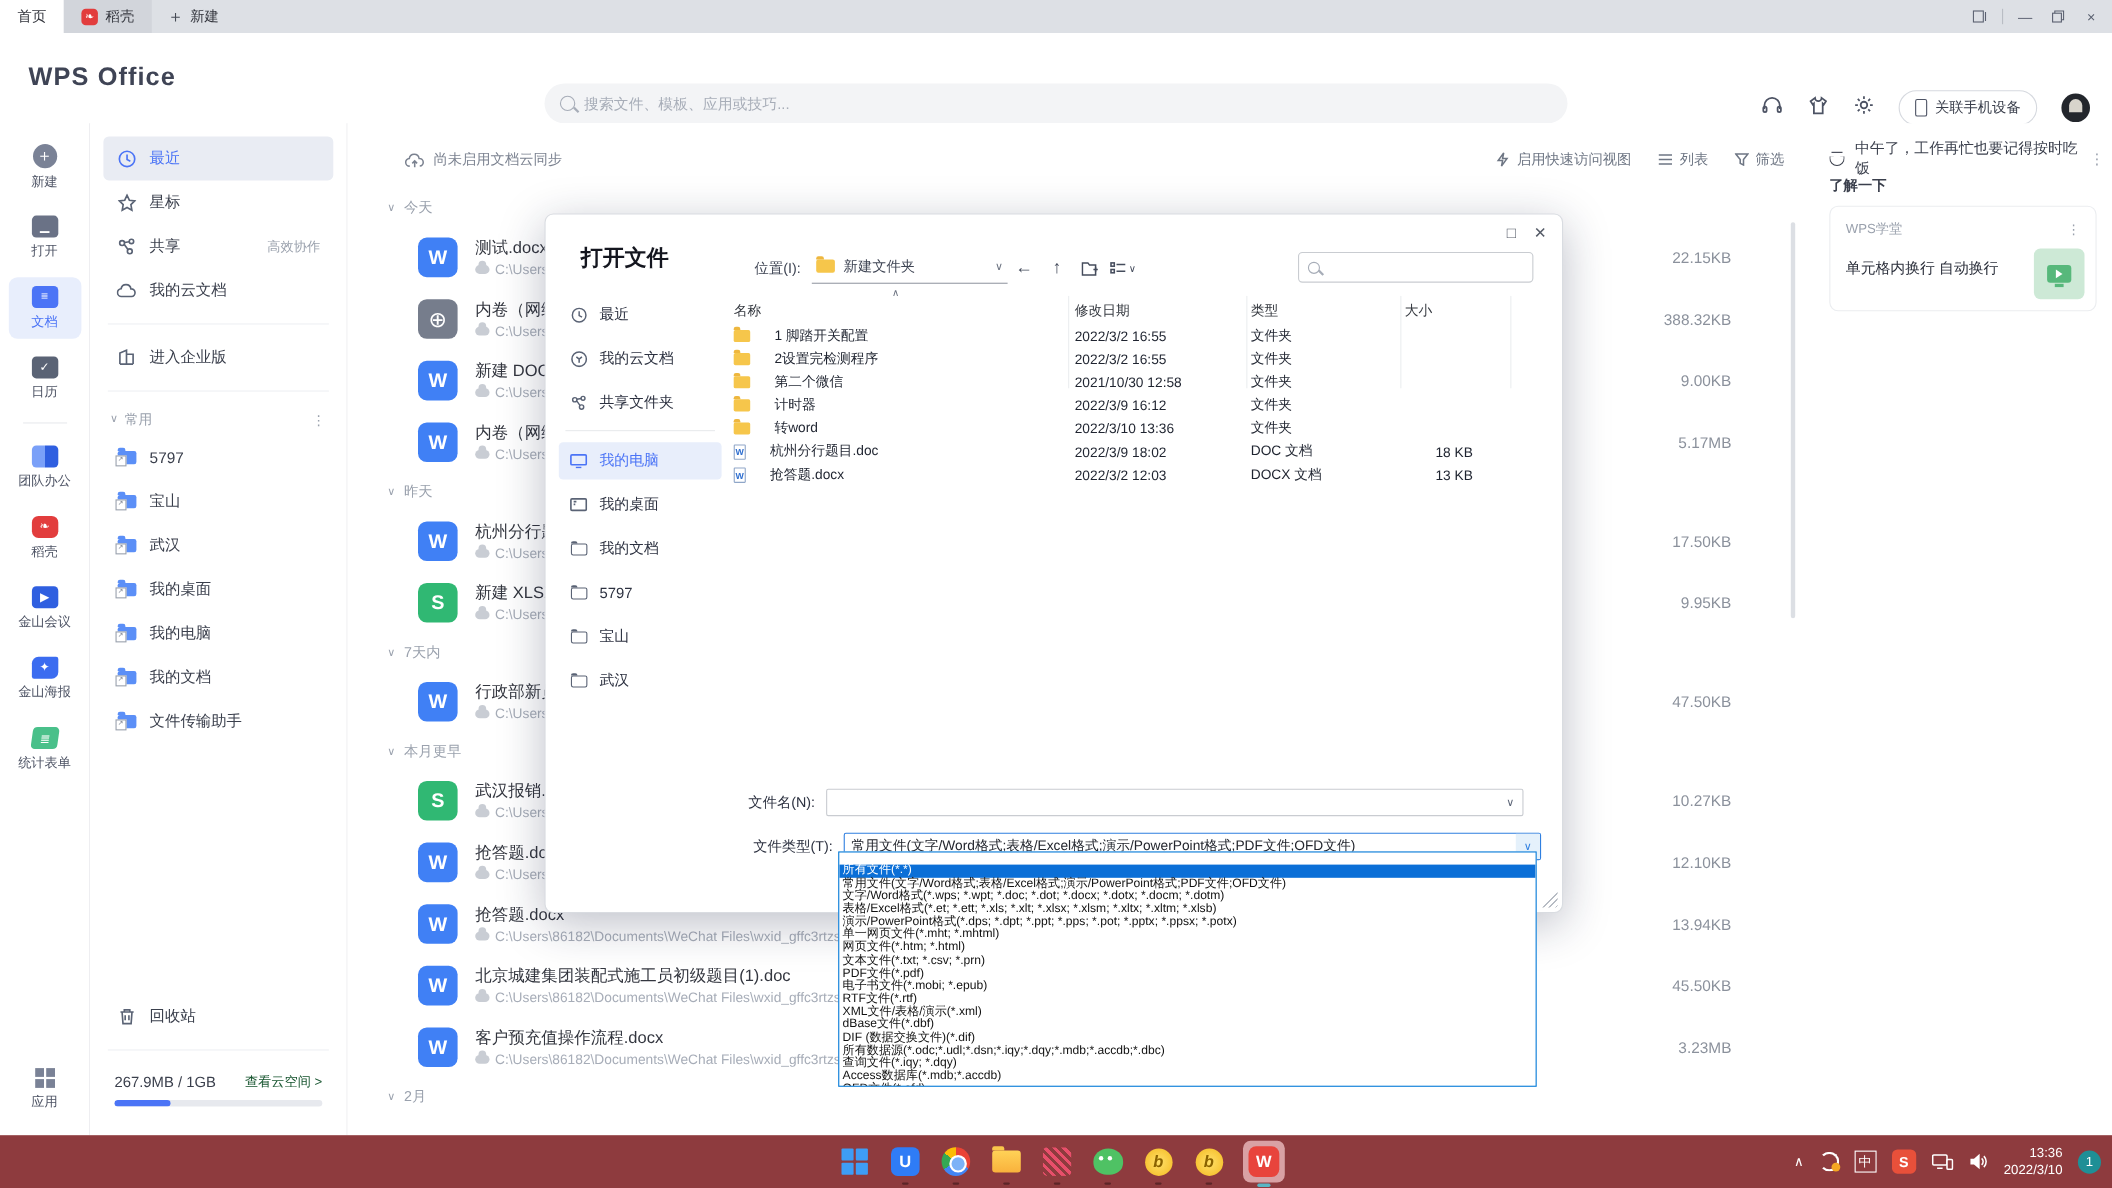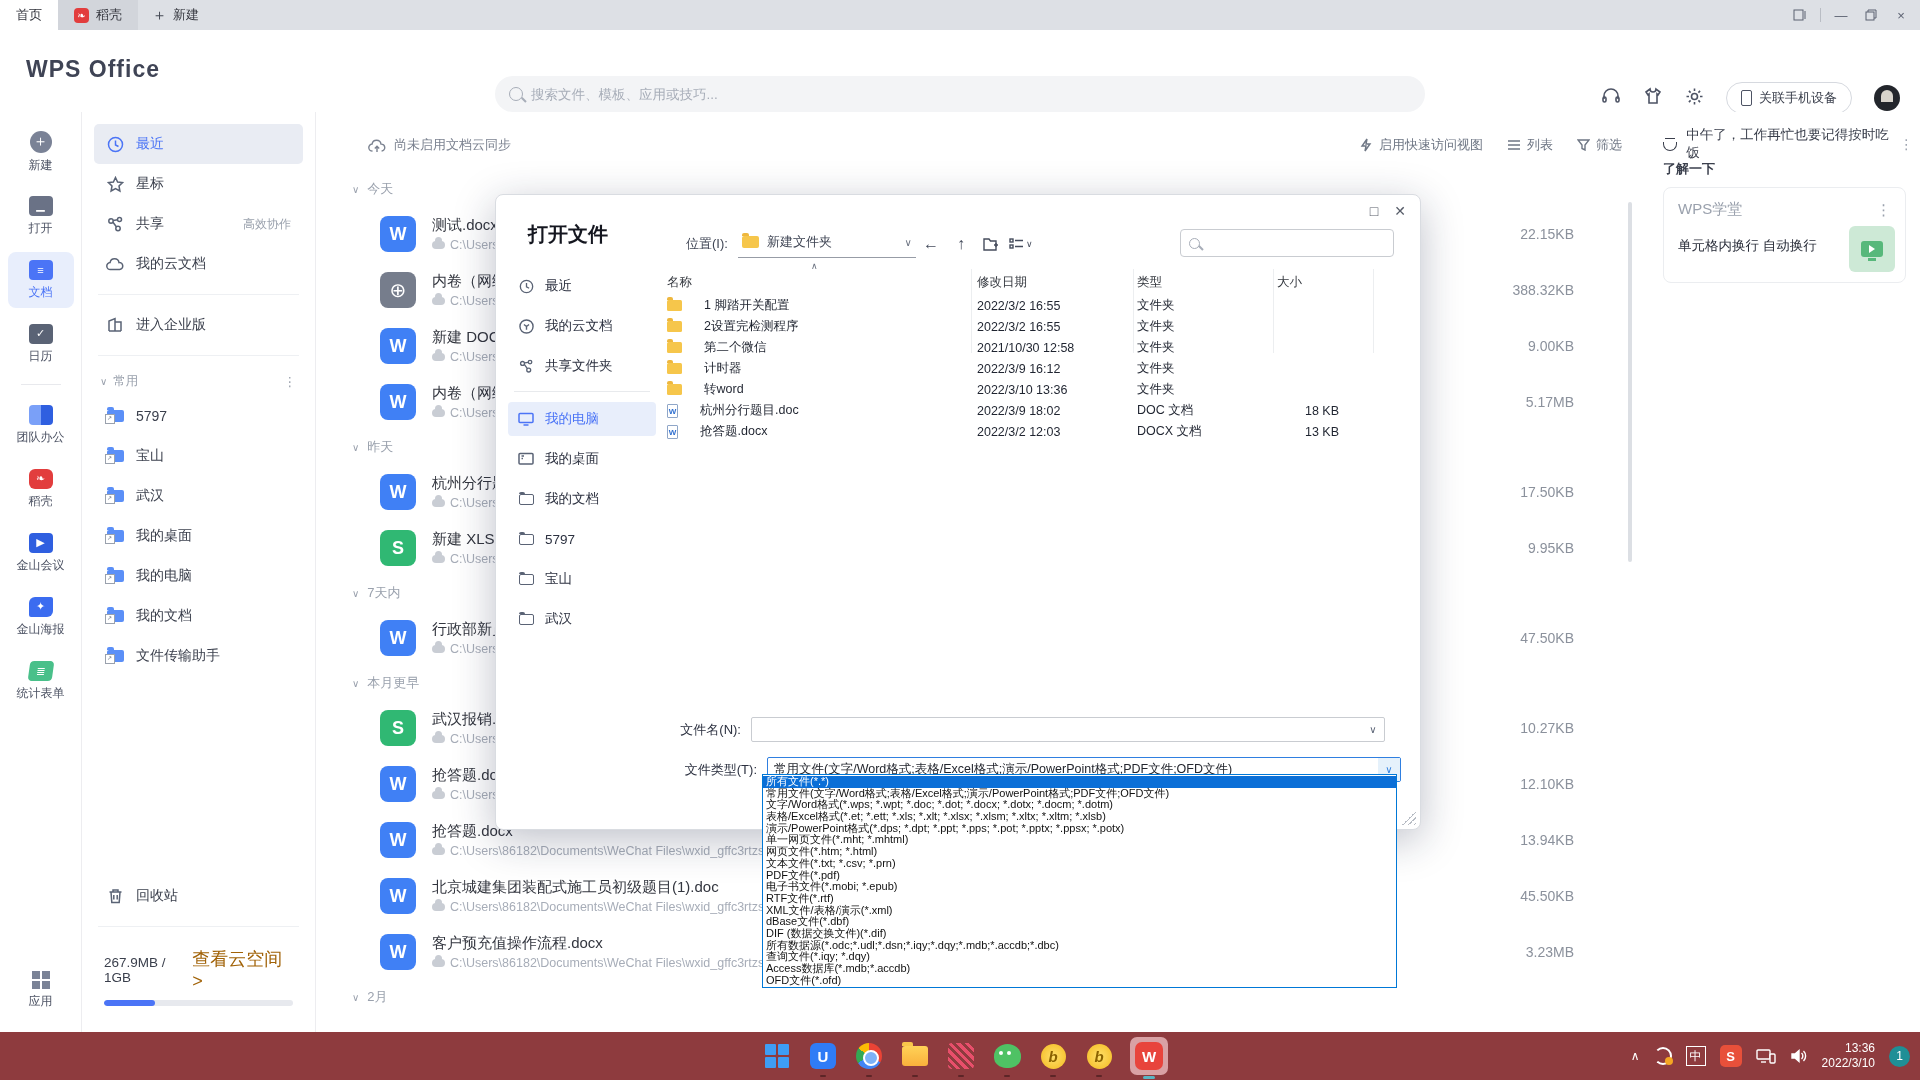--- a/index.html
+++ b/index.html
@@ -63,21 +63,21 @@
   .sb-sec { display:flex; align-items:center; height:30px; padding:0 6px; color:#9aa1ad; font-size:12.5px; gap:6px; }
   .sb-sec .dots { margin-left:auto; color:#9aa1ad; letter-spacing:1px; }
   .caret { font-size:10px; color:#9aa1ad; }
   .lic { width:18px; height:18px; display:flex; align-items:center; justify-content:center; flex:none; }
   .lic svg { display:block; }
   .fold-b { width:17px; height:12px; background:#5b8ff7; border-radius:2px; position:relative; }
   .fold-b::before { content:""; position:absolute; left:0; top:-3px; width:7px; height:3px; background:#5b8ff7; border-radius:2px 2px 0 0; }
   .fold-b::after { content:"↗"; position:absolute; left:-2px; bottom:-2px; width:8px; height:8px; background:#fff; border:1px solid #9aa1ad; font-size:6px; line-height:7px; text-align:center; color:#5a6375; }
   #sb-bottom { margin-top:auto; padding-bottom:14px; }
   #storage-row { display:flex; align-items:center; padding:10px 10px 8px; font-size:13.5px; color:#3a3f4c; }
-  #storage-link { margin-left:auto; color:#a16207; font-size:18px; }
+  #storage-link { margin-left:auto; color:#14532d; font-size:12px; }
   #storage-bar { margin:0 10px 12px; height:6px; border-radius:3px; background:#e7e9ee; overflow:hidden; }
   #storage-fill { width:27%; height:100%; background:#4b74f6; border-radius:3px; }
 
   
   #main { position:absolute; left:316px; top:112px; width:1334px; height:920px; background:#fff; }
   #sync-bar { position:absolute; left:52px; top:24px; display:flex; align-items:center; gap:8px; color:#7b8290; font-size:13px; }
   #main-tools { position:absolute; right:28px; top:24px; display:flex; align-items:center; gap:24px; color:#6e7684; font-size:13px; }
   .mt { display:flex; align-items:center; gap:6px; }
   #list { position:absolute; left:0; top:60px; width:1300px; }
   .mrow { height:56px; display:flex; align-items:center; padding-left:64px; padding-right:42px; }
@@ -101,21 +101,21 @@
   #scrollthumb { position:absolute; right:18px; top:90px; width:4px; height:360px; background:#dcdfe4; border-radius:2px; }
 
   
   #rpanel { position:absolute; left:1650px; top:112px; width:270px; height:920px; background:#fff; }
   #tip-row { position:absolute; left:13px; top:14px; width:250px; display:flex; align-items:center; gap:9px; font-size:13.5px; color:#3a3f4c; }
   .bowl { width:15px; height:9px; border:1.5px solid #3a3f4c; border-top:0; border-radius:0 0 8px 8px; position:relative; margin-top:4px; }
   .bowl::before { content:""; position:absolute; top:-4px; left:1px; right:1px; height:1.5px; background:#3a3f4c; }
   .vdots { margin-left:auto; color:#9aa1ad; }
   #learn { position:absolute; left:13px; top:48px; font-size:13px; font-weight:bold; color:#3a3f4c; }
   #wps-card { position:absolute; left:13px; top:75px; width:243px; height:96px; border:1px solid #ebedf0; border-radius:8px; padding:12px 14px; }
-  #card-src-row { display:flex; align-items:center; font-size:15px; color:#9aa1ad; }
+  #card-src-row { display:flex; align-items:center; font-size:12px; color:#9aa1ad; }
   #card-title { margin-top:18px; font-size:13.5px; color:#2a2e3a; width:160px; }
   #card-thumb { position:absolute; right:10px; top:38px; width:46px; height:46px; border-radius:6px; background:#cde9d6; display:flex; align-items:center; justify-content:center; }
   .play-tv { width:22px; height:16px; background:#57b87b; border-radius:3px; position:relative; display:flex; align-items:center; justify-content:center; }
   .play-tv::after { content:""; position:absolute; bottom:-4px; left:7px; width:8px; height:3px; background:#57b87b; }
   .play-tri { width:0; height:0; border-left:6px solid #fff; border-top:4px solid transparent; border-bottom:4px solid transparent; }
 
   
   #dialog { position:absolute; left:495px; top:194px; width:926px; height:636px; background:#fff; border:1px solid #d9dce1; border-radius:8px; box-shadow:0 10px 42px rgba(20,30,60,.28); z-index:10; }
   #dlg-controls { position:absolute; right:14px; top:8px; display:flex; gap:16px; color:#565c68; font-size:14px; }
   #dlg-title { position:absolute; left:32px; top:26px; font-size:20px; font-weight:bold; color:#14161f; }
@@ -157,21 +157,21 @@
   .frm-label { width:255px; text-align:right; padding-right:10px; }
   .combo { width:634px; height:25px; border:1px solid #c9ccd1; border-radius:2px; display:flex; align-items:center; position:relative; background:#fff; }
   .combo.focus { border-color:#2f7fe0; }
   .combo .val { padding:0 6px; font-size:12.5px; color:#23262e; white-space:nowrap; overflow:hidden; width:600px; }
   .combo .arrow { position:absolute; right:0; top:0; width:22px; height:100%; display:flex; align-items:center; justify-content:center; color:#5a6375; font-size:10px; }
   .combo.focus .arrow { background:#e5f1fb; color:#2f7fe0; }
   #grip { position:absolute; right:4px; bottom:4px; width:14px; height:14px; background:
     linear-gradient(135deg, transparent 0 50%, #b7bcc4 50% 55%, transparent 55% 70%, #b7bcc4 70% 75%, transparent 75% 90%, #b7bcc4 90% 95%, transparent 95%); }
 
   
-  #dropdown { position:absolute; left:762px; top:774px; width:635px; height:214px; background:#fff; border:1px solid #0078d7; z-index:20; padding-top:1px; overflow:hidden; }
+  #dropdown { position:absolute; left:762px; top:774px; width:635px; height:214px; background:#fff; border:1px solid #0078d7; z-index:20; padding-top:11px; overflow:hidden; }
   .opt { height:11.7px; line-height:11.7px; font-size:11px; color:#111; padding:0 3px; white-space:nowrap; }
   .opt.sel { background:#0b6fd7; color:#fff; }
 
   
   #taskbar { position:absolute; left:0; top:1032px; width:1920px; height:48px; background:#8e3b3e; display:flex; align-items:center; }
   #tb-center { position:absolute; left:762px; top:0; height:48px; display:flex; align-items:center; gap:16px; }
   .tb-ic { width:30px; height:30px; display:flex; align-items:center; justify-content:center; position:relative; }
   .tb-ic .dash { position:absolute; bottom:-6px; left:12px; width:6px; height:2px; background:#5c2527; border-radius:1px; }
   .win-start { width:24px; height:24px; display:grid; grid-template-columns:11px 11px; grid-gap:2px; }
   .win-start span { background:#3e9df5; border-radius:1px; width:11px; height:11px; }

